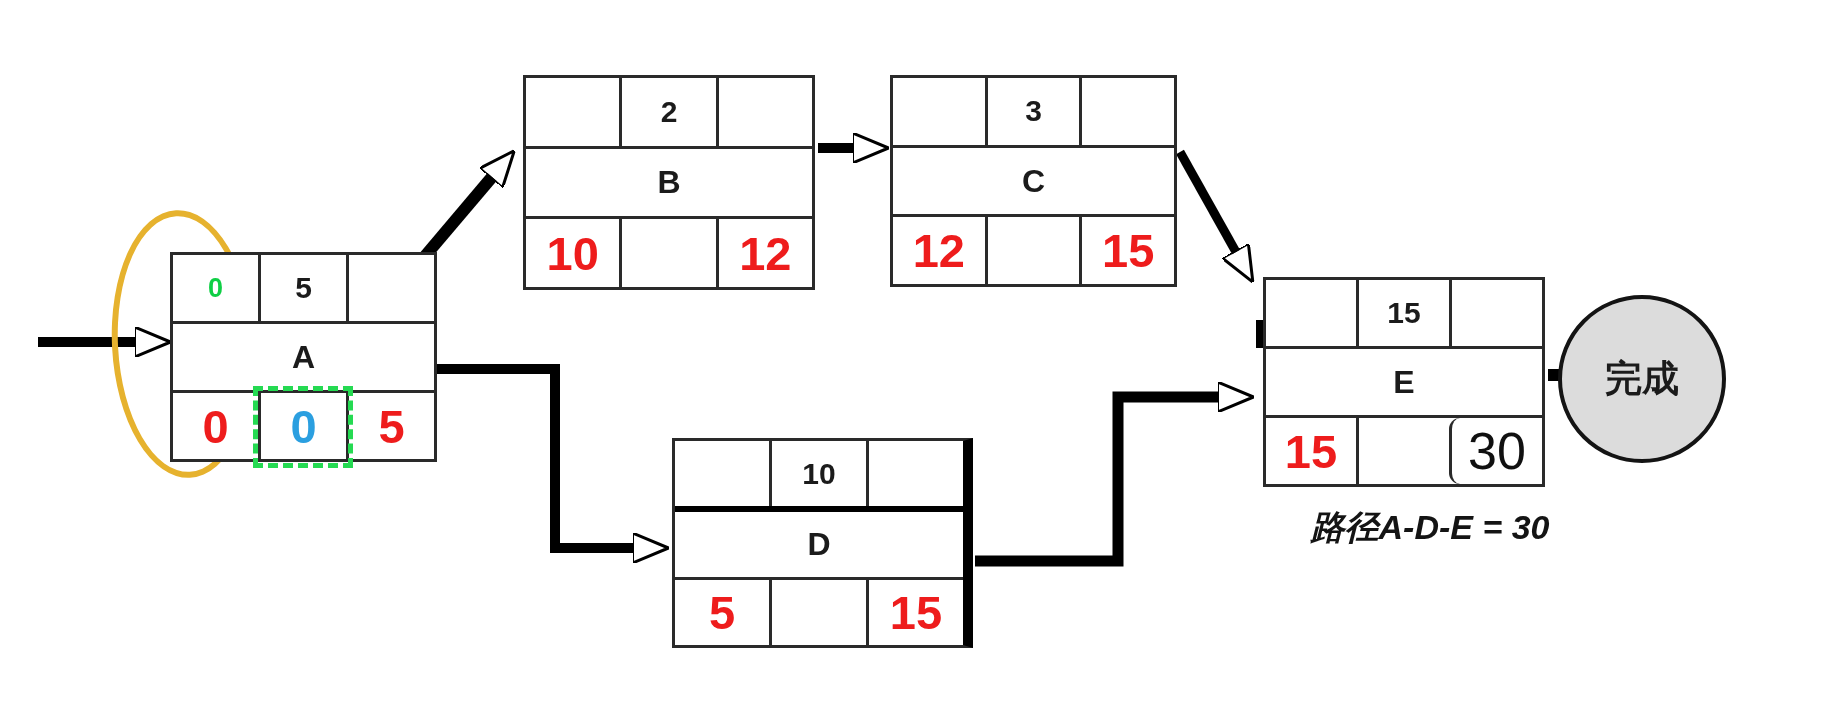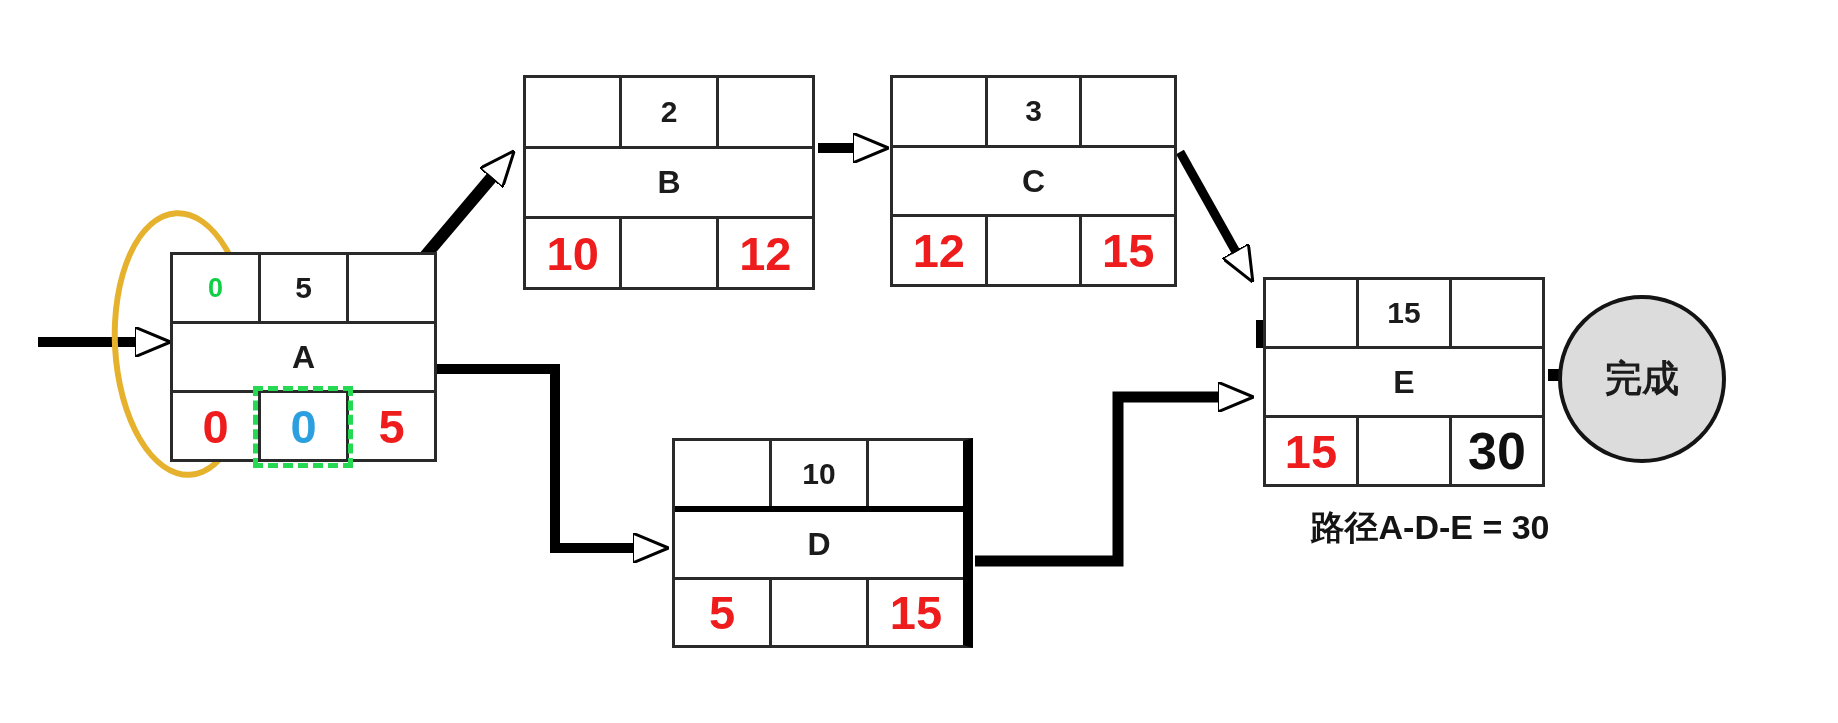--- a/index.html
+++ b/index.html
@@ -17,35 +17,35 @@
   .nrow{flex:1;display:flex;min-height:0;}
   .nrow.mid{border-top:3px solid #2a2a2a;border-bottom:3px solid #2a2a2a;}
   .ncell{flex:1;display:flex;align-items:center;justify-content:center;min-width:0;overflow:hidden;}
   .nrow.top .ncell + .ncell, .nrow.bot .ncell + .ncell{border-left:3px solid #2a2a2a;}
 
   .t-dur{font-weight:bold;font-size:30px;color:#1b1b1b;}
   .t-label{font-weight:bold;font-size:32px;color:#1b1b1b;}
   .t-red{font-weight:bold;font-size:47px;color:var(--red,#ee1c1c);}
   .t-blue{font-weight:bold;font-size:47px;color:var(--blue,#2b9fe0);}
   .t-green{font-weight:bold;font-size:27px;color:var(--green,#0fcf45);}
-  .t-big{font-weight:bold;font-size:52px;color:#101010;}
+  .t-big{font-weight:normal;font-size:52px;color:#101010;border-radius:11px;}
 
   
   .node.emph{border-right:10px solid #000;}
   .node.emph .nrow.mid{border-top:6px solid #000;}
 
   .finish{
     position:absolute;border-radius:50%;
     background:var(--circle_fill,#dcdcdc);border:4px solid #141414;
     display:flex;align-items:center;justify-content:center;
     font-weight:bold;font-size:37px;color:#1b1b1b;box-sizing:border-box;
   }
   .caption{
     position:absolute;text-align:center;font-weight:bold;font-size:34px;
-    color:#141414;line-height:1.32;
+    color:#141414;line-height:1.32;font-style:italic;
   }
   .loop{
     position:absolute;border:6px solid var(--yellow,#e6b22e);
     border-radius:50%;transform:rotate(-3deg);box-sizing:border-box;
   }
   .dashedbox{position:absolute;border:5px dashed var(--dashed_green,#25da52);box-sizing:border-box;}
   .stray{position:absolute;background:#000;}
 </style>
 </head>
 <body>

